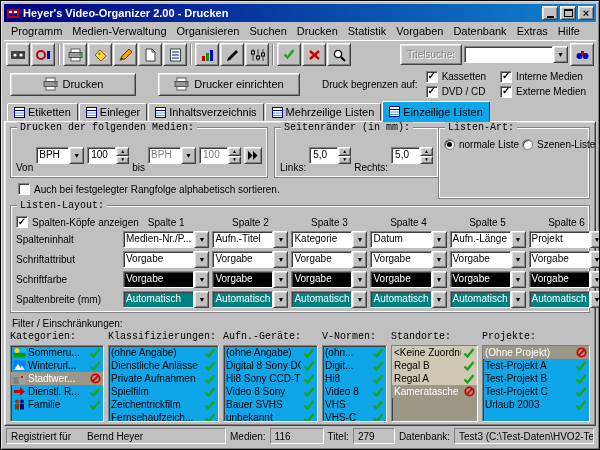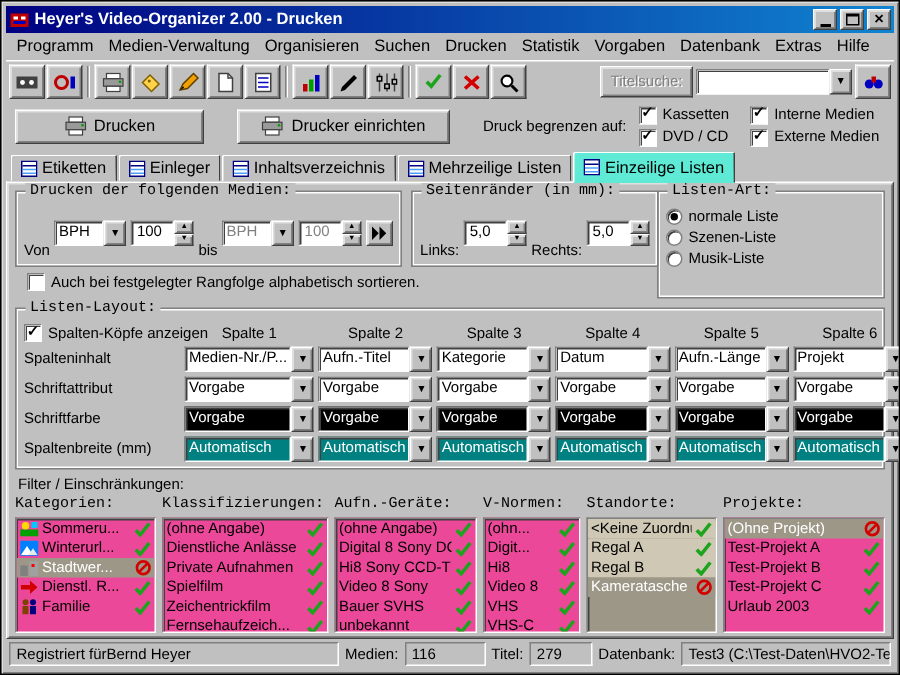--- a/index.html
+++ b/index.html
@@ -69,69 +69,69 @@
   .bigbtn { height:23px; display:flex; align-items:center; justify-content:center; gap:5px;
             font-size:11px; padding:0 10px; }
   .limit-label { font-size:10px; margin-left:14px; white-space:nowrap; }
   .limit-grid { display:grid; grid-auto-flow:column; grid-template-rows:14px 14px; column-gap:14px; row-gap:1px; }
 
   
   .tabs { display:flex; align-items:flex-end; padding-left:3px; position:relative; z-index:3; flex:0 0 auto; height:21px; }
   .tab { display:inline-flex; align-items:center; gap:3px; height:18px; padding:0 6px; background:#c0c0c0;
          border:1px solid; border-color:#fff #404040 transparent #fff; border-radius:2px 2px 0 0;
          font-size:11px; margin-right:1px; position:relative; white-space:nowrap; }
-  .tab[data-active="true"] { height:21px; z-index:5; margin-bottom:-1px; background:#5eead4; }
+  .tab[data-active="true"] { height:21px; z-index:5; margin-bottom:-1px; background:#0ea5e9; }
 
   
   .tabpanel { flex:1; border:1px solid; border-color:#fff #404040 #404040 #fff;
               box-shadow: inset 1px 1px 0 #dfdfdf, inset -1px -1px 0 #808080;
               padding:5px 5px 3px 5px; display:flex; flex-direction:column; min-height:0; }
 
   .group { position:relative; border:1px solid #808080; box-shadow: inset 0 0 0 1px #fff;
            padding:10px 5px 4px 5px; }
   .legend { position:absolute; top:-6px; left:6px; background:#c0c0c0; font-size:10px; padding:0 3px; white-space:nowrap;font-family:Liberation Mono, monospace; }
 
   .row1 { display:flex; gap:6px; flex:0 0 auto; }
   .col-left { flex:1; display:flex; flex-direction:column; gap:3px; min-width:0; }
   .row1a { display:flex; gap:6px; }
   .grp-media { flex:1.9; display:flex; }
   .grp-margins { flex:1.25; display:flex; }
   .grp-inner { display:flex; align-items:center; gap:3px; flex:1; }
   .grp-listart { width:152px; flex:0 0 auto; }
-  .radio-col { display:flex; flex-direction:column; gap:3px; padding-top:1px;text-align:center; }
+  .radio-col { display:flex; gap:3px; padding-top:1px;text-align:center; }
   .small-lbl { font-size:10px; white-space:nowrap;margin-top:24px; }
   .sortrow { padding-left:8px; }
 
   
   .layout-group { margin-top:6px; flex:0 0 auto; }
   .lgrid { display:grid; grid-template-columns:104px repeat(6, 1fr); gap:3px 3px; align-items:center; }
   .lhead { font-size:10px; text-align:center; white-space:nowrap; }
   .lrowlbl { font-size:10px; white-space:nowrap; overflow:hidden; }
 
   
   .filter-title { font-size:10px; margin:5px 0 2px 2px; flex:0 0 auto; }
   .fgrid { flex:1; display:grid; grid-template-columns:94px 111px 95px 65px 87px 1fr; gap:0 4px; min-height:0; }
   .fcol { display:flex; flex-direction:column; min-width:0; min-height:0; }
   .fhead { font-size:10px; white-space:nowrap; overflow:hidden; flex:0 0 14px;font-family:Liberation Mono, monospace; }
-  .flist { flex:1; background:#ec4899; border:1px solid; border-color:#808080 #fff #fff #808080;
+  .flist { flex:1; background:#0ea5e9; border:1px solid; border-color:#808080 #fff #fff #808080;
            box-shadow:inset 1px 1px 0 #404040; overflow:hidden; }
   .flist.gray-list { background:#9d9787; }
   .fitem { height:13px; display:flex; align-items:center; gap:2px; padding:0 2px; font-size:10px;
            white-space:nowrap; overflow:hidden; }
   .gray-list .fitem { background:#cfc8b4; }
   .fitem .ftxt { overflow:hidden; flex:1; }
   .fitem .ic { flex:0 0 auto; }
   .fitem .ic-proh { display:none; }
   .fitem[data-status="prohibit"] { background:#9d9787; color:#fff; }
   .gray-list .fitem[data-status="prohibit"] { background:#9d9787; }
   .fitem[data-status="prohibit"] .ic-proh { display:inline; }
 
   
   .statusbar { height:20px; display:flex; align-items:center; gap:4px; padding:1px 2px; flex:0 0 auto; font-size:10px; }
-  .scell { height:16px; display:flex; align-items:center; gap:0; padding:0 4px;
+  .scell { height:16px; display:flex; align-items:center; gap:16px; padding:0 4px;
            background:#c0c0c0; border:1px solid; border-color:#808080 #fff #fff #808080; white-space:nowrap; overflow:hidden; }
   .slabel { white-space:nowrap; }
 </style>
 </head>
 <body>
 
 <svg width="0" height="0" style="position:absolute">
   <defs>
     <g id="chk">
         <path d="M1.5 5.5 L4.5 8.5 L10.5 1" stroke="#1ca41c" stroke-width="2.4" fill="none"></path>
@@ -796,27 +796,27 @@
       <div class="fcol">
         <div class="fhead">Standorte:</div>
         <div class="flist gray-list">
           <div class="fitem" data-status="check">
               <span class="ftxt">&lt;Keine Zuordnu...</span>
               <svg class="ic ic-chk" width="12" height="10">
                 <use href="#chk"></use>
               </svg>
             </div>
           <div class="fitem" data-status="check">
+              <span class="ftxt">Regal B</span>
+              <svg class="ic ic-chk" width="12" height="10">
+                <use href="#chk"></use>
+              </svg>
+            </div>
+          <div class="fitem" data-status="check">
               <span class="ftxt">Regal A</span>
-              <svg class="ic ic-chk" width="12" height="10">
-                <use href="#chk"></use>
-              </svg>
-            </div>
-          <div class="fitem" data-status="check">
-              <span class="ftxt">Regal B</span>
               <svg class="ic ic-chk" width="12" height="10">
                 <use href="#chk"></use>
               </svg>
             </div>
           <div class="fitem" data-status="prohibit">
               <span class="ftxt">Kameratasche</span>
               <svg class="ic ic-proh" width="11" height="11">
                 <use href="#proh"></use>
               </svg>
             </div>

